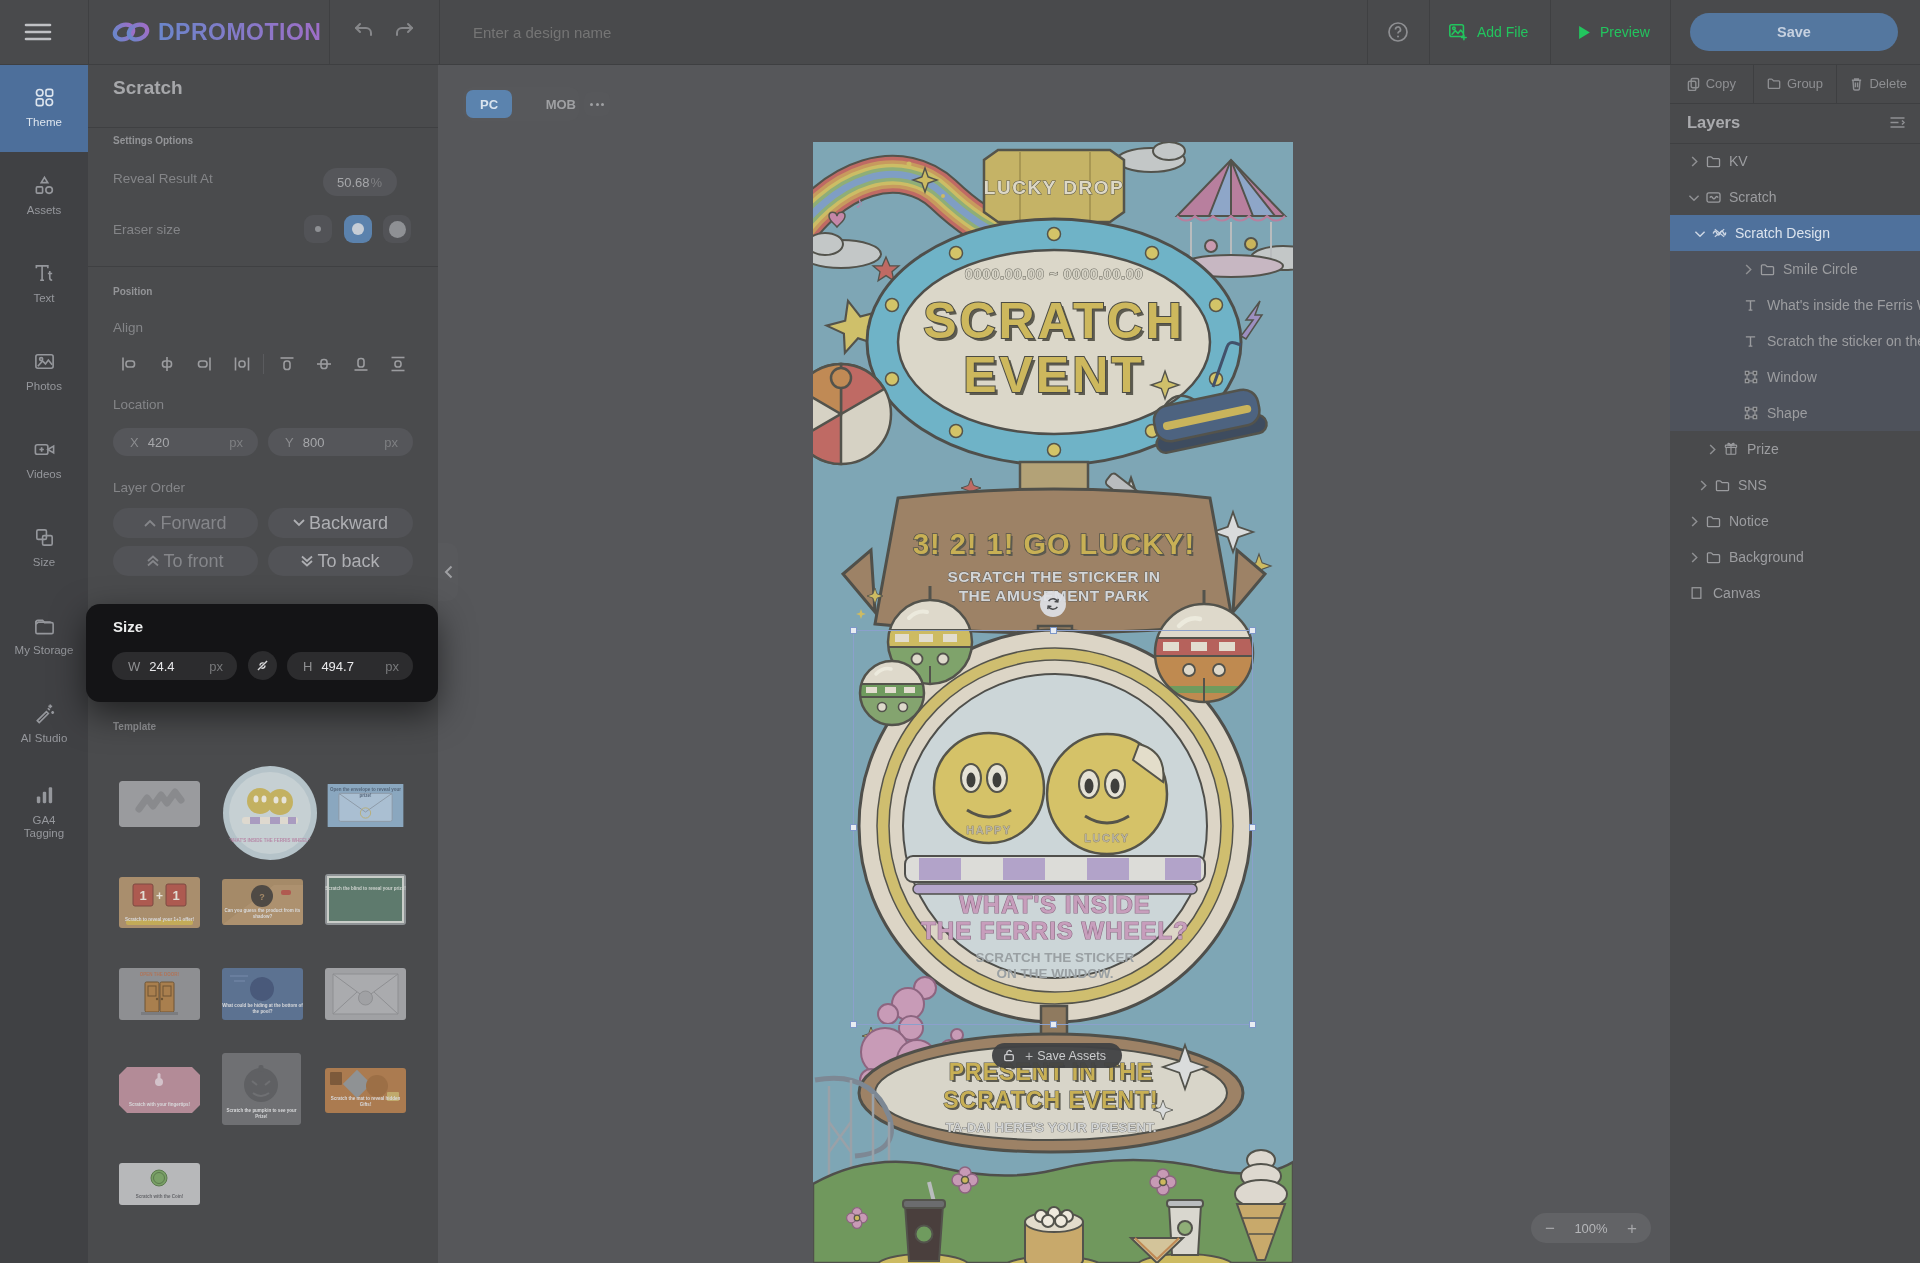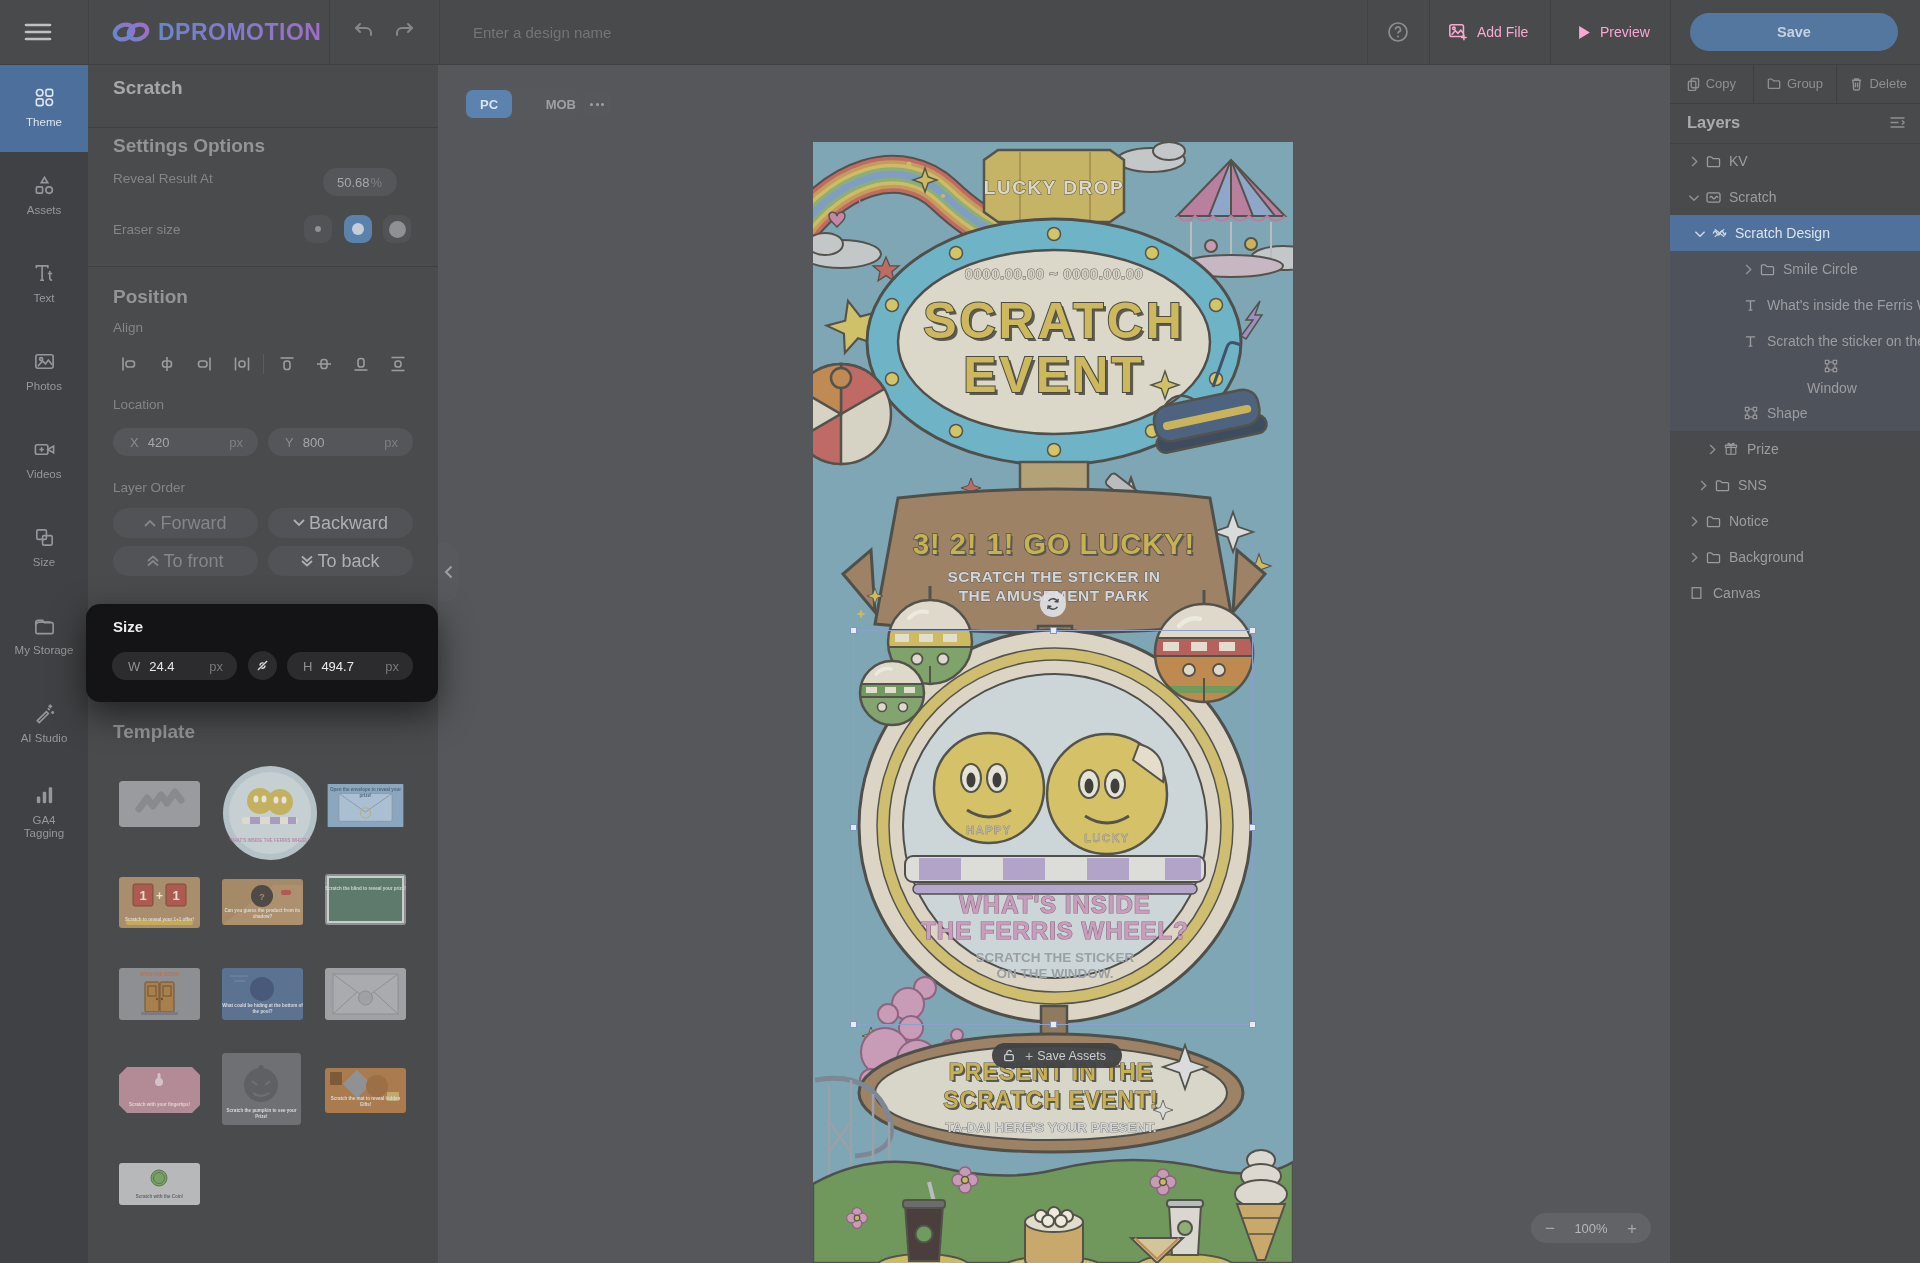--- a/index.html
+++ b/index.html
@@ -12,39 +12,39 @@
   .vdiv{position:absolute;top:0;width:1px;height:64px;background:#3f4042}
   .hamburger{position:absolute;left:24px;top:20px;width:28px;height:24px;cursor:pointer;color:#c0c1c4}
   .logo-ic{position:absolute;left:110px;top:14px}
   .logo-text{position:absolute;left:158px;top:19px;font-size:23px;font-weight:bold;letter-spacing:.5px;
     background:linear-gradient(90deg,#6b86ca,#9e6ec7);-webkit-background-clip:text;background-clip:text;color:transparent}
   .tb-ic{color:#86878a}
   .undo{position:absolute;left:352px;top:20px}
   .redo{position:absolute;left:392px;top:20px}
   .design-name{position:absolute;left:471px;top:23px;font-size:15px;color:#95969a;width:400px;background:transparent;border:none;outline:none;font-family:inherit}
   .help{position:absolute;left:1387px;top:21px;color:#8e8f92}
-  .tb-btn{position:absolute;top:0;height:64px;display:flex;align-items:center;gap:9px;color:#f9a8d4;font-size:14px;cursor:pointer}
+  .tb-btn{position:absolute;top:0;height:64px;display:flex;align-items:center;gap:9px;color:#22c55e;font-size:14px;cursor:pointer}
   .addfile{left:1448px}
   .preview{left:1578px}
   .save-btn{position:absolute;left:1690px;top:13px;width:208px;height:38px;border-radius:20px;background:#54779f;
     color:#c6d1e0;font-size:14.5px;font-weight:bold;display:flex;align-items:center;justify-content:center;cursor:pointer}
 
   
   .sidebar{position:absolute;left:0;top:64px;width:88px;bottom:0;background:#404144;z-index:4}
   .side-item{width:88px;height:88px;display:flex;flex-direction:column;align-items:center;justify-content:center;gap:7px;
     color:#95979c;cursor:pointer}
   .side-item.active{background:#4d6f9b;color:#dde5ee}
   .side-lbl{font-size:11.5px;line-height:1.15;text-align:center;width:66px}
   .side-ic svg{width:23px;height:23px}
 
   
   .panel{position:absolute;left:88px;top:64px;width:350px;bottom:0;background:#4a4b4d;z-index:4}
   .panel-title{position:absolute;left:25px;top:13px;font-size:19px;font-weight:bold;color:#a6a7aa}
   .hdiv{position:absolute;left:0;width:350px;height:1px;background:#3f4042}
-  .sec-title{position:absolute;left:25px;font-size:19px;font-weight:bold;color:#939497}
+  .sec-title{position:absolute;left:25px;font-size:10px;font-weight:bold;color:#939497}
   .fld-lbl{position:absolute;left:25px;font-size:13.5px;color:#848588}
   .pill{position:absolute;height:28px;border-radius:14px;background:#55565a;display:flex;align-items:center;
     font-size:13px;color:#9fa0a3;cursor:text}
   .pill .pfx{color:#8b8c8f;margin-left:17px}
   .pill .val{color:#a6a7aa;margin-left:9px}
   .pill .unit{color:#7e7f82;margin-left:auto;margin-right:15px}
   .eraser-btn{position:absolute;width:28px;height:28px;border-radius:9px;background:#525357;display:flex;align-items:center;justify-content:center;cursor:pointer}
   .eraser-btn.active{background:#5b82ad}
   .dot{border-radius:50%;background:#8e9094}
   .eraser-btn.active .dot{background:#c6cdd6}
@@ -1004,21 +1004,21 @@
         <span>What's inside the Ferris Wh</span>
       </div>
       <div class="lrow tinted" style="padding-left: 74px;">
         <span class="lic">
           <svg width="13" height="13" viewBox="0 0 14 14" fill="none" stroke="currentColor" stroke-width="1.5">
             <path d="M2 2 h10 M7 2 v10 M5 12 h4"></path>
           </svg>
         </span>
         <span>Scratch the sticker on the w</span>
       </div>
-      <div class="lrow tinted" style="padding-left: 74px; flex-direction: column;">
+      <div class="lrow tinted" style="padding-left: 74px;">
         <span class="lic">
           <svg width="14" height="14" viewBox="0 0 16 16" fill="none" stroke="currentColor" stroke-width="1.3">
             <rect x="3.5" y="3.5" width="9" height="9"></rect>
             <rect x="1.5" y="1.5" width="4" height="4" fill="#494a4c"></rect>
             <rect x="10.5" y="1.5" width="4" height="4" fill="#494a4c"></rect>
             <rect x="1.5" y="10.5" width="4" height="4" fill="#494a4c"></rect>
             <rect x="10.5" y="10.5" width="4" height="4" fill="#494a4c"></rect>
           </svg>
         </span>
         <span>Window</span>

